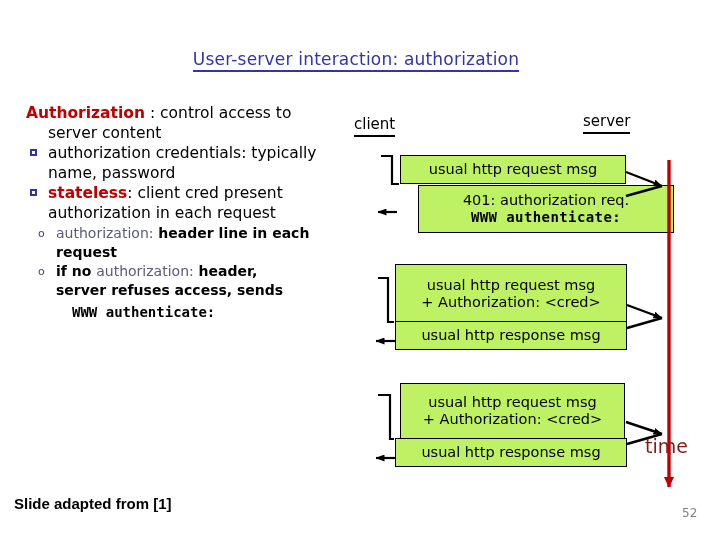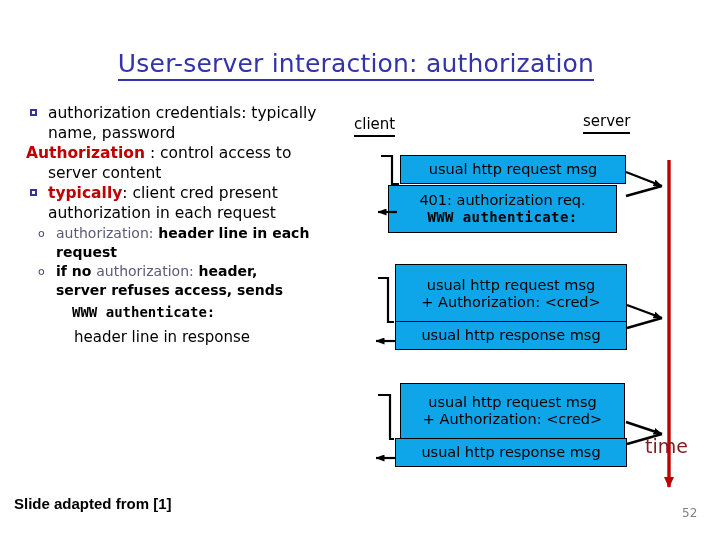--- a/index.html
+++ b/index.html
@@ -17,21 +17,21 @@
   }
 
   
   #slide-title {
     position: absolute;
     top: 49px;
     left: 0;
     width: 712px;
     text-align: center;
     font-family: "DejaVu Sans", sans-serif;
-    font-size: 25px;
+    font-size: 17px;
     font-weight: 400;
     letter-spacing: 0.2px;
     color: #3333AA;
   }
   #slide-title .tt {
     border-bottom: 2px solid #3333AA;
     padding-bottom: 1px;
   }
 
   
@@ -98,21 +98,21 @@
     border-bottom: 2px solid #000000;
     padding-bottom: 0px;
     line-height: 22px;
   }
   #label-client { left: 354px; top: 113px; }
   #label-server { left: 583px; top: 110px; }
 
   .msgbox {
     position: absolute;
     border: 1.6px solid #000000;
-    background: #0ea5e9;
+    background: #bef264;
     box-sizing: border-box;
     text-align: center;
     font-size: 14.5px;
     line-height: 17px;
     color: #000000;
     display: flex;
     flex-direction: column;
     justify-content: center;
     align-items: center;
   }
@@ -153,61 +153,60 @@
 </style>
 </head>
 <body>
 
 <div id="slide-title">
   <span class="tt">User-server interaction: authorization</span>
 </div>
 
 <div id="left-col">
 
+  <div class="lvl1">
+    <span class="red bold">Authorization</span><span> : </span><span>control access to</span>
+    <div class="indent-wrap">server content</div>
+  </div>
+
   <div class="lvl1 lvl1-indent">
     <span class="sq-bullet"></span>
     <span>authorization credentials: typically</span>
     <div>name, password</div>
   </div>
 
-  <div class="lvl1">
-    <span class="red bold">Authorization</span><span> : </span><span>control access to</span>
-    <div class="indent-wrap">server content</div>
-  </div>
-
   <div class="lvl1 lvl1-indent">
     <span class="sq-bullet"></span>
-    <span class="red bold">typically</span><span>: </span><span>client cred present</span>
+    <span class="red bold">stateless</span><span>: </span><span>client cred present</span>
     <div>authorization in each request</div>
   </div>
 
   <div class="lvl2" style="font-size:14px;line-height:18.5px;">
     <span class="o-bullet">o</span>
     <span class="slate">authorization:</span><span class="bold"> header line in each</span>
     <div class="bold">request</div>
   </div>
 
   <div class="lvl2" style="font-size:14px;line-height:18.5px;">
     <span class="o-bullet">o</span>
     <span class="bold">if no </span><span class="slate">authorization:</span><span class="bold"> header,</span>
     <div class="bold">server refuses access, sends</div>
     <div class="mono bold" style="padding-left:16px;padding-top:4px;">WWW  authenticate:</div>
-    <div style="padding-left:18px;padding-top:6px;font-size:15px;">header line in response</div>
   </div>
 
 </div>
 
 <div id="label-client" class="role-label">client</div>
 <div id="label-server" class="role-label">server</div>
 
 <div class="msgbox" style="left:400px; top:155px; width:226px; height:29px;">
   <span class="line">usual http request msg</span>
 </div>
 
-<div class="msgbox" style="left:388px; top:185px; width:229px; height:48px;">
+<div class="msgbox" style="left:418px; top:185px; width:256px; height:48px;">
   <span class="line">401: authorization req.</span>
   <span class="line monoline">WWW  authenticate:</span>
 </div>
 
 <div class="msgbox" style="left:395px; top:264px; width:232px; height:59px;">
   <span class="line">usual http request msg</span>
   <span class="line">+  Authorization: &lt;cred&gt;</span>
 </div>
 
 <div class="msgbox" style="left:395px; top:321px; width:232px; height:29px;">

